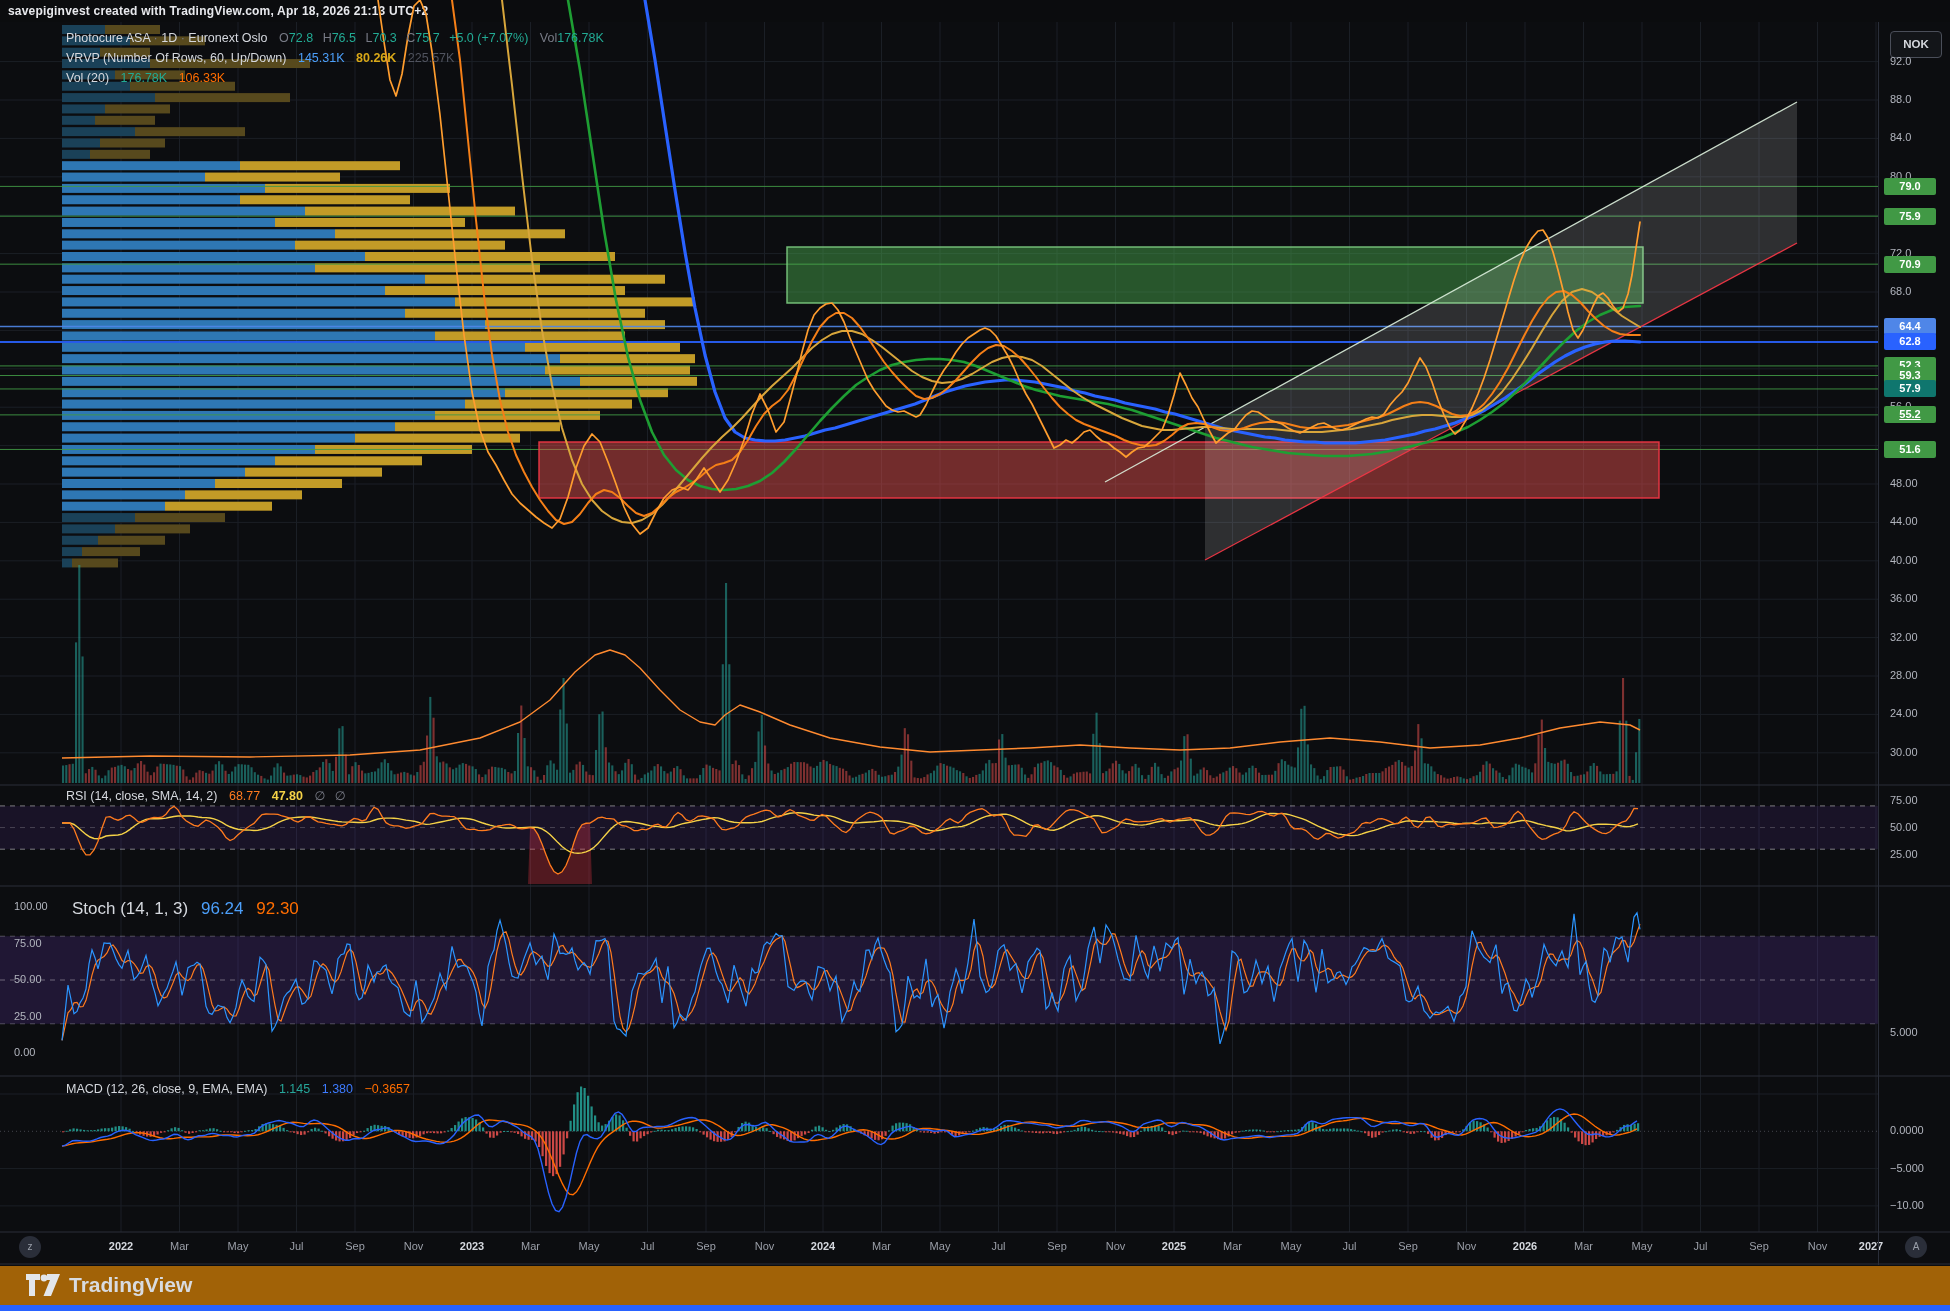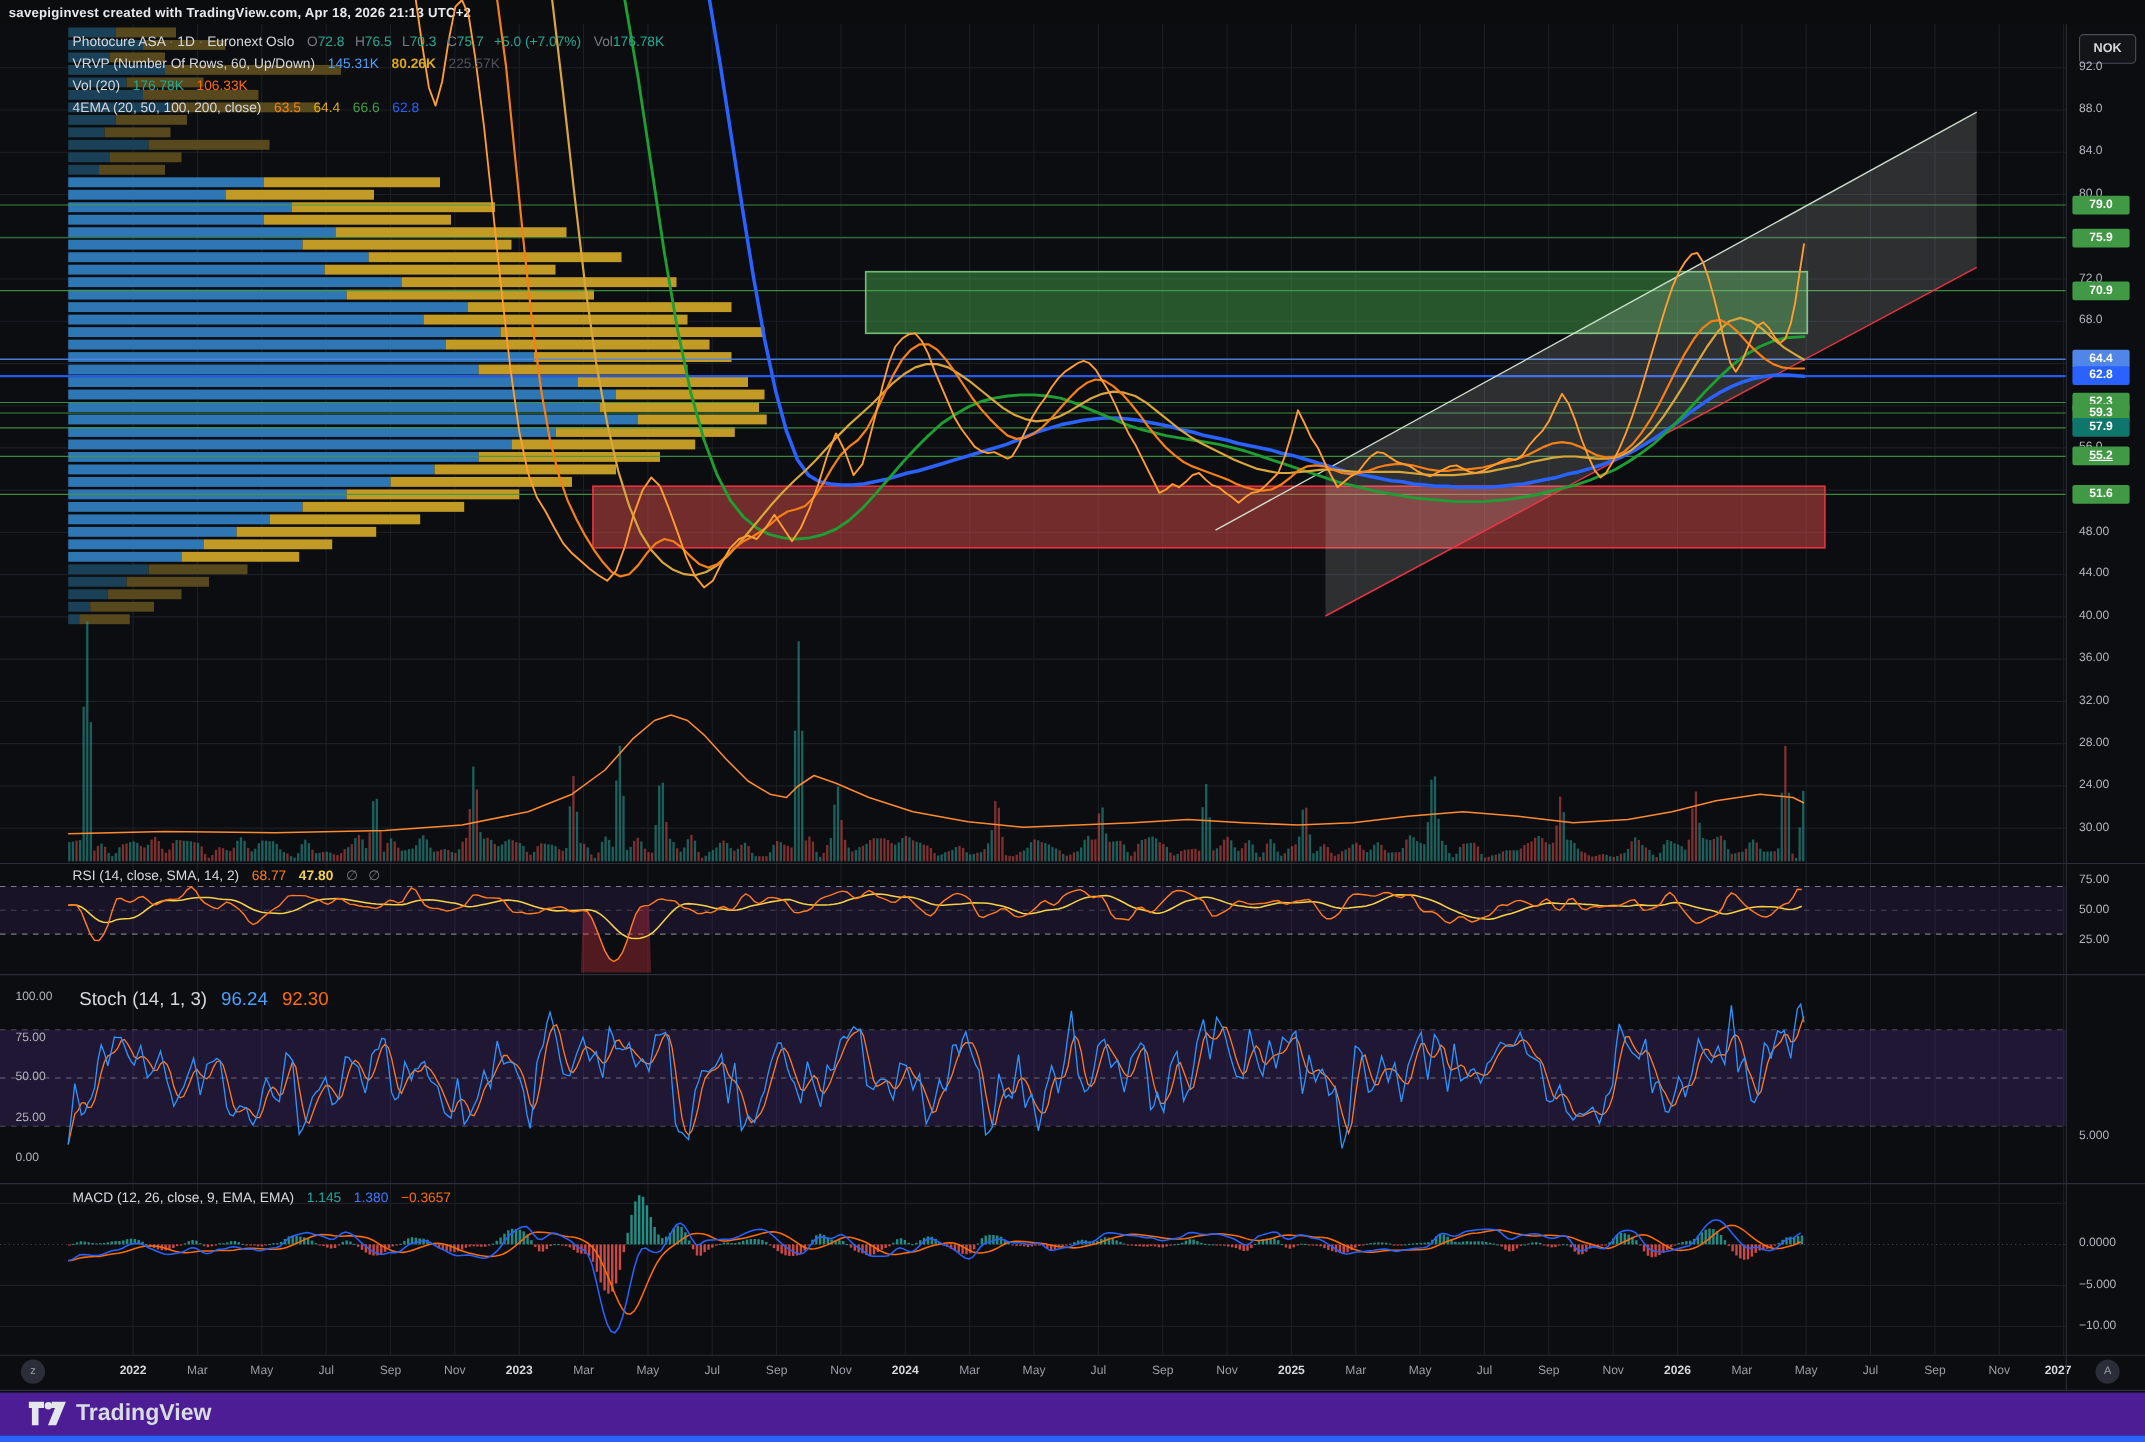--- a/index.html
+++ b/index.html
@@ -12,21 +12,21 @@
   .tlabel{position:absolute;top:1240px;transform:translateX(-50%);font-size:11px;color:#9b9fa8;}
   .tlabel.year{color:#d5d8de;font-weight:700;}
   .circbtn{position:absolute;width:22px;height:22px;border-radius:50%;background:#2a2e39;color:#9aa0aa;font-size:10px;text-align:center;line-height:22px;cursor:pointer;}
   #legend{left:66px;top:28px;color:#d5d8de;font-size:12.5px;line-height:20px;}
   #legend .row{white-space:nowrap;}
   .g{color:#787b86;} .tealv{color:#22ab94;} .bluev{color:#4c9ffa;} .yellv{color:#d9a818;}
   .dimv{color:#50535e;} .orv{color:#f57f17;} .ambv{color:#e8b10e;} .grnv{color:#43a047;}
   .blu2v{color:#2962ff;} .or2v{color:#ff7b1e;} .ylw2v{color:#f5d247;} .sig{color:#ff6d00;}
   .macd1{color:#26a69a;} .macd2{color:#3d7bff;}
   #nokbtn{left:1890px;top:31px;width:50px;height:25px;border:1px solid #4a4e59;border-radius:4px;color:#d5d8de;font-size:11.5px;font-weight:600;text-align:center;line-height:25px;cursor:pointer;background:#131519;}
-  #footer{left:0;top:1266px;width:100%;height:39px;background:#4c1d95;}
+  #footer{left:0;top:1266px;width:100%;height:39px;background:#a16207;}
   #brand{position:absolute;left:26px;top:7px;display:flex;align-items:center;gap:9px;color:#d8dbe0;font-size:21px;font-weight:700;cursor:pointer;}
   #bottombar{left:0;top:1305px;width:100%;height:6px;background:#2962ff;}
   .vline{position:absolute;width:1px;background:#2a2e39;}
 </style>
 </head>
 <body>
 
 <div id="app">
   <div class="abs" id="topbar">savepiginvest created with TradingView.com, Apr 18, 2026 21:13 UTC+2</div>
 
@@ -1181,27 +1181,20 @@
       <span>VRVP (Number Of Rows, 60, Up/Down)</span>
       <span class="bluev" style="margin-left:8px">145.31K</span>
       <span class="yellv" style="margin-left:8px;font-weight:700">80.26K</span>
       <span class="dimv" style="margin-left:8px">225.57K</span>
     </div>
     <div class="row">
       <span>Vol (20)</span>
       <span class="tealv" style="margin-left:8px">176.78K</span>
       <span class="sig" style="margin-left:8px">106.33K</span>
     </div>
-    <div class="row">
-      <span>4EMA (20, 50, 100, 200, close)</span>
-      <span class="orv" style="margin-left:8px">63.5</span>
-      <span class="ambv" style="margin-left:8px">64.4</span>
-      <span class="grnv" style="margin-left:8px">66.6</span>
-      <span class="blu2v" style="margin-left:8px">62.8</span>
-    </div>
   </div>
 
   <div class="abs" id="rsi-legend" style="left:66px;top:788px;font-size:12.5px;color:#d5d8de;">
     <span>RSI (14, close, SMA, 14, 2)</span>
     <span class="or2v" style="margin-left:8px">68.77</span>
     <span class="ylw2v" style="margin-left:8px;font-weight:700">47.80</span>
     <span class="g" style="margin-left:8px">∅</span>
     <span class="g" style="margin-left:6px">∅</span>
   </div>
 

